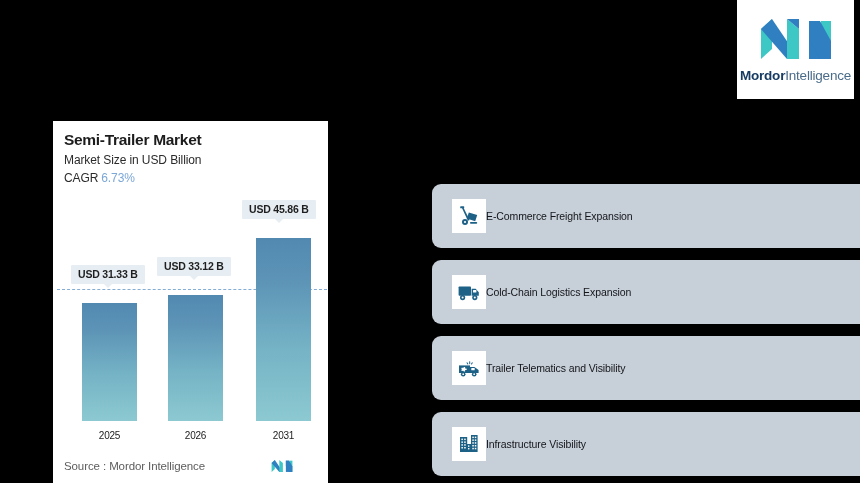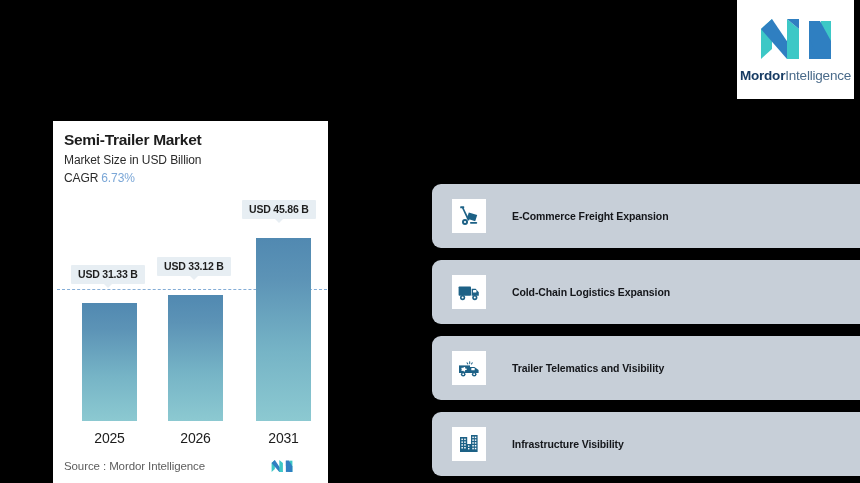--- a/index.html
+++ b/index.html
@@ -137,21 +137,21 @@
   }
   .pill-1 { left: 18px; top: 144px; }
   .pill-2 { left: 104px; top: 136px; }
   .pill-3 { left: 189px; top: 79px; }
 
   .xlabel {
     position: absolute;
     top: 309px;
     width: 55px;
     text-align: center;
-    font-size: 14px;
+    font-size: 10px;
     color: #1c1c1c;
     letter-spacing: -0.2px;
   }
   .xlabel-1 { left: 29px; }
   .xlabel-2 { left: 115px; }
   .xlabel-3 { left: 203px; }
 
   .source-row {
     position: absolute;
     left: 11px;
@@ -192,23 +192,22 @@
     background: #ffffff;
     border: 2px solid #ffffff;
     box-sizing: border-box;
     display: flex;
     align-items: center;
     justify-content: center;
     flex: none;
   }
   .card-icon-box svg { display: block; }
   .card-label {
-    margin-left: 26px;
     font-size: 10.5px;
-    font-weight: bold;
+    font-weight: normal;
     color: #14161a;
     letter-spacing: -0.1px;
   }
 </style>
 </head>
 <body>
 
 <div class="brand-logo">
   <svg class="brand-mark" viewBox="0 0 74 44">
     <polygon points="2,42 2,12 13,2 13,32" fill="#3dc8c6"></polygon>

